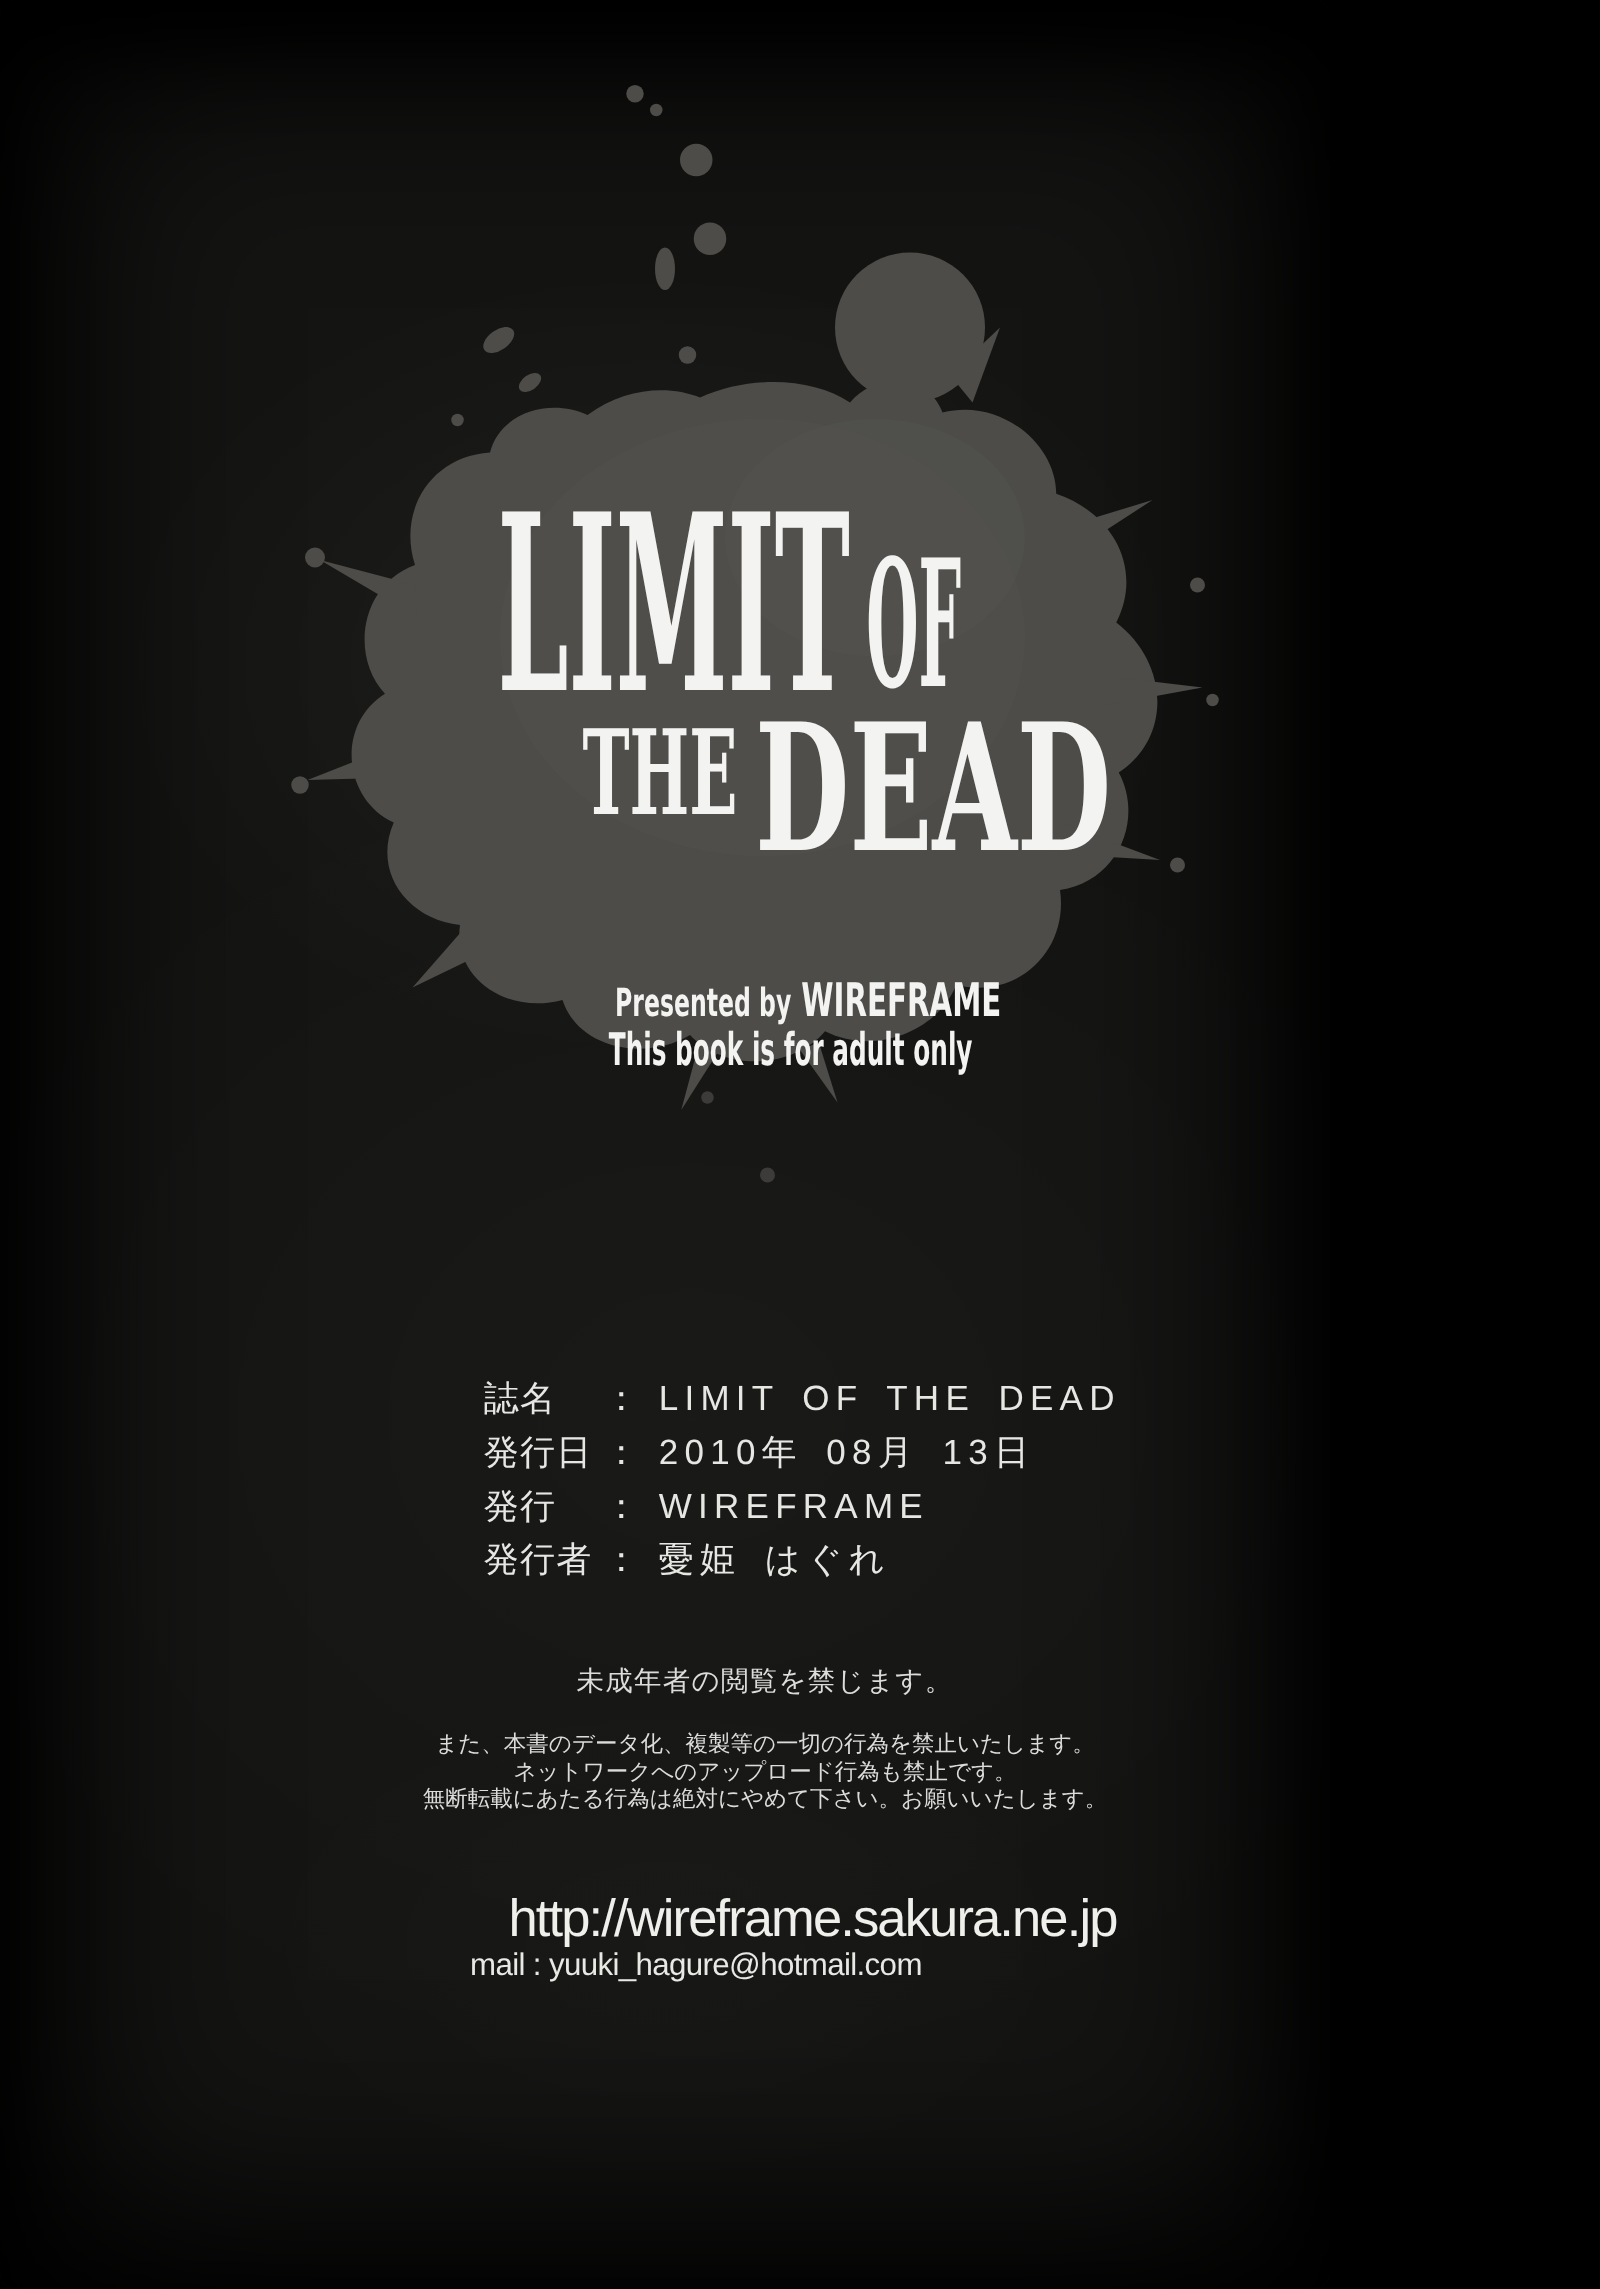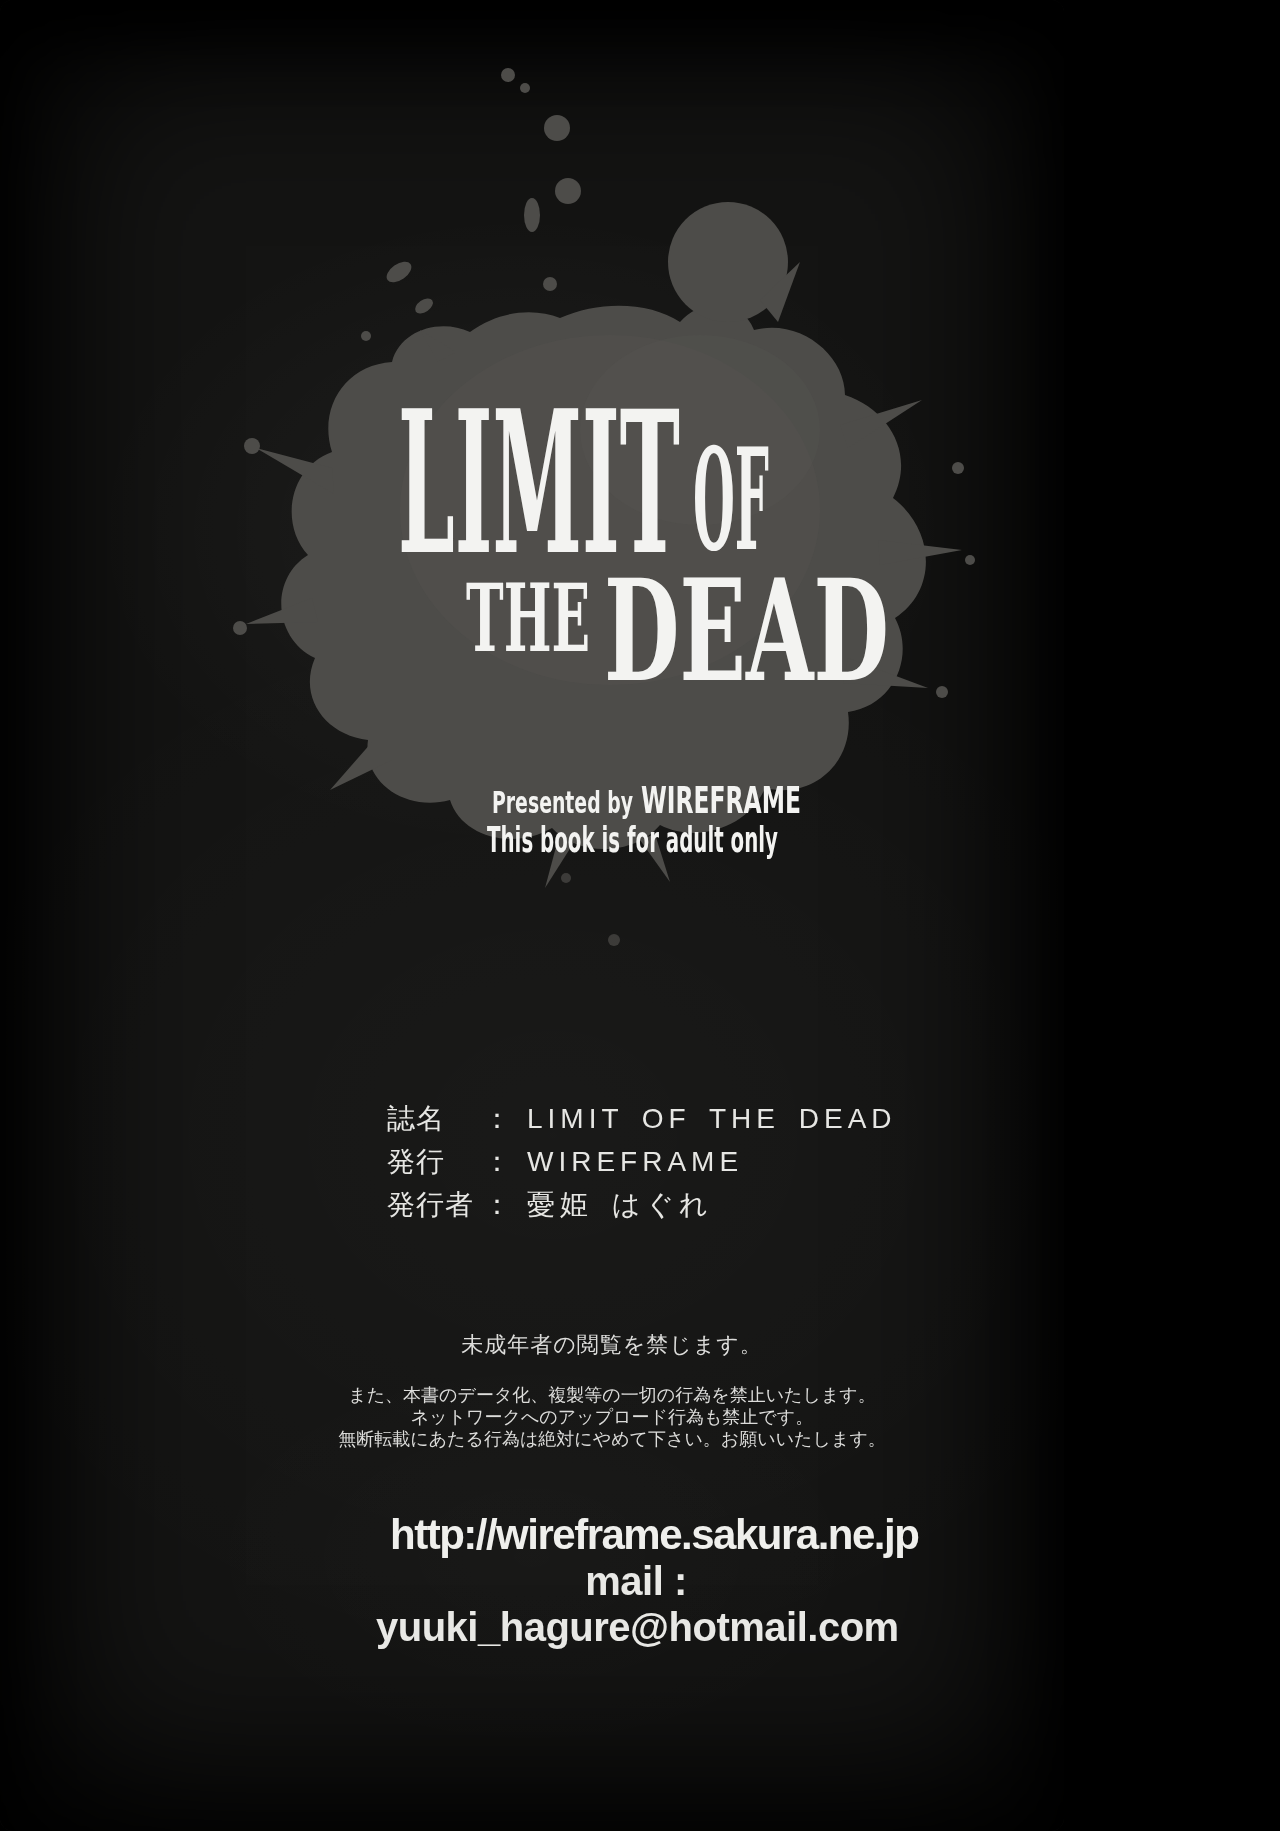--- a/index.html
+++ b/index.html
@@ -28,23 +28,23 @@
   .colophon .val{font-size:28px;letter-spacing:5px;word-spacing:6px;}
 
   
   .notices{position:absolute;left:292px;top:1330px;width:640px;text-align:center;color:#dcdcda;}
   .notices .age{font-size:22px;letter-spacing:1px;margin-bottom:24px;}
   .notices .line{font-size:18px;line-height:22px;letter-spacing:0px;}
 
   
   .contact{position:absolute;left:0;top:1510px;width:1280px;color:#efefec;}
   .contact .site{position:absolute;left:390px;top:4px;width:520px;text-align:center;
-    font-size:42px;font-weight:bold;letter-spacing:-1.5px;line-height:1;}
-  .contact .mail{position:absolute;left:376px;top:48px;width:520px;text-align:center;
-    font-size:40px;font-weight:700;letter-spacing:-0.5px;line-height:1.15;color:#e8e8e5;}
+    font-size:42px;font-weight:normal;letter-spacing:-1.5px;line-height:1;}
+  .contact .mail{position:absolute;left:376px;top:48px;width:520px;text-align:left;
+    font-size:25px;font-weight:400;letter-spacing:-0.5px;line-height:1.15;color:#e8e8e5;}
 
   .pagenum{position:absolute;left:1222px;top:1783px;font-size:28px;letter-spacing:3px;color:#c4c4c2;}
 </style>
 </head>
 <body>
 
 <div class="page">
 
   <svg class="abs" style="left:0;top:0" width="1280" height="1000" viewBox="0 0 1280 1000">
 
@@ -114,20 +114,23 @@
       <text x="641" y="813" font-size="37" textLength="160" lengthAdjust="spacingAndGlyphs" class="subtitle">WIREFRAME</text>
       <text x="487" y="852" font-size="36" textLength="291" lengthAdjust="spacingAndGlyphs" class="subtitle">This book is for adult only</text>
     </g>
   </svg>
 
   <div class="colophon">
     <div class="row">
       <span class="lbl">誌名</span><span class="colon">：</span><span class="val">LIMIT OF THE DEAD</span>
     </div>
     <div class="row">
+      <span class="lbl">発行日</span><span class="colon">：</span><span class="val">2010年 08月 13日</span>
+    </div>
+    <div class="row">
       <span class="lbl">発行</span><span class="colon">：</span><span class="val">WIREFRAME</span>
     </div>
     <div class="row">
       <span class="lbl">発行者</span><span class="colon">：</span><span class="val">憂姫 はぐれ</span>
     </div>
   </div>
 
   <div class="notices">
     <div class="age">未成年者の閲覧を禁じます。</div>
     <div class="line">また、本書のデータ化、複製等の一切の行為を禁止いたします。</div>

